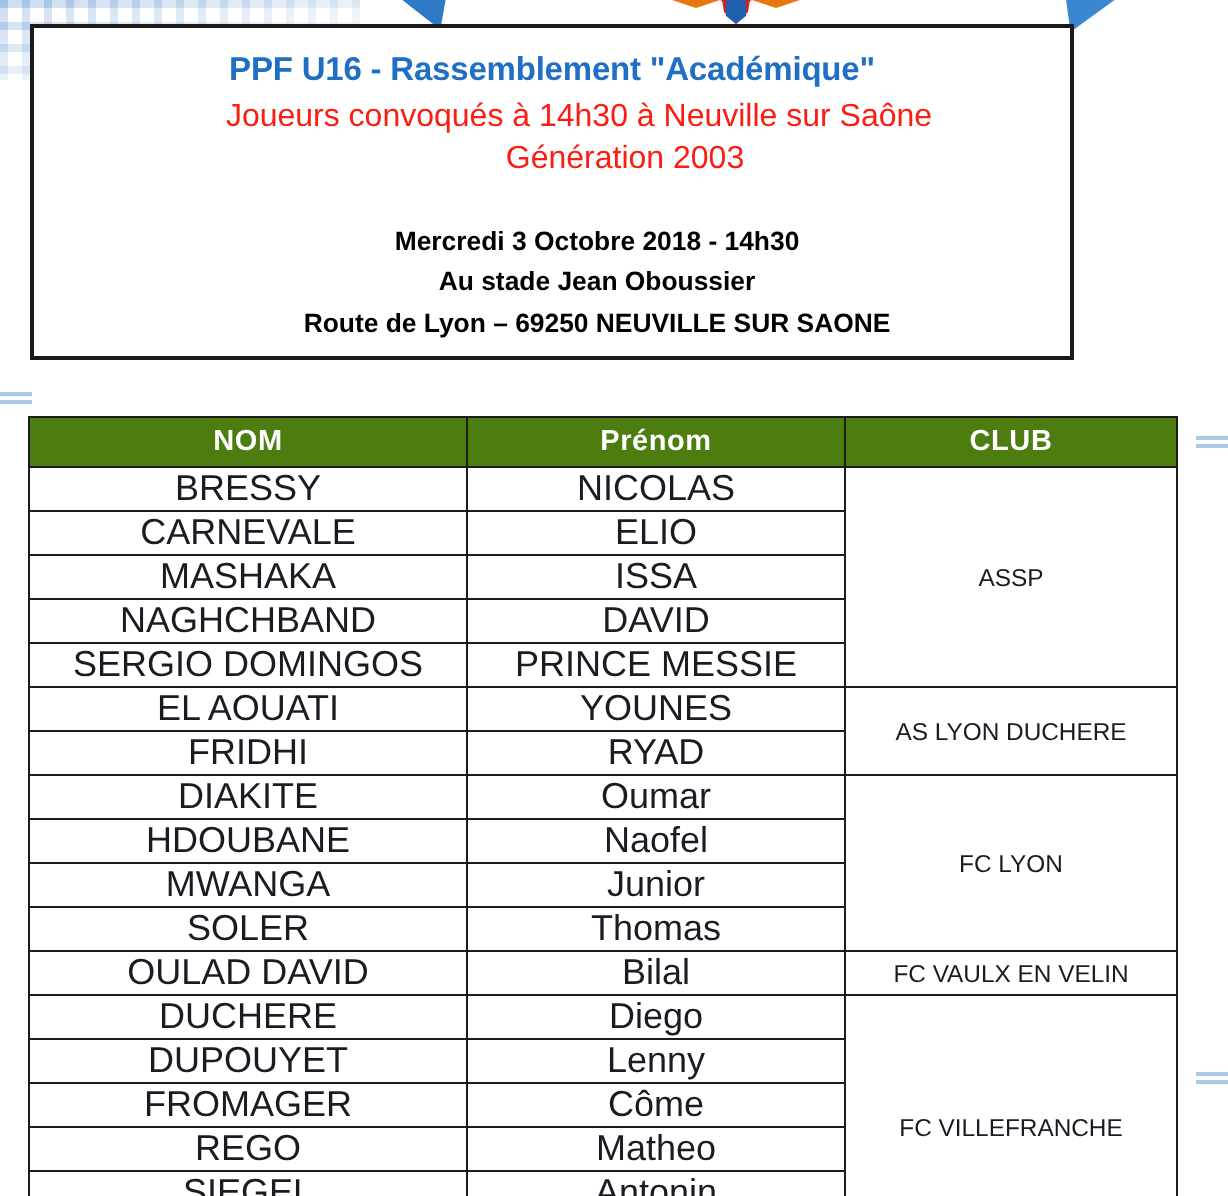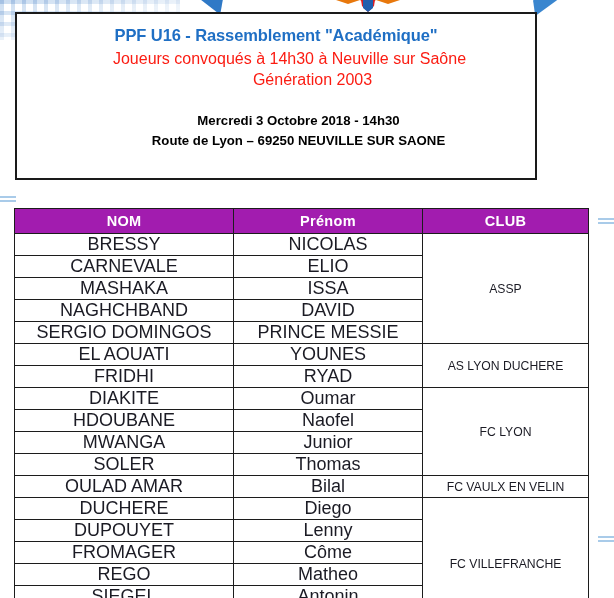--- a/index.html
+++ b/index.html
@@ -145,21 +145,21 @@
   .roster col.c-prenom { width: 189px; }
   .roster col.c-club   { width: 166px; }
 
   .roster th, .roster td {
     border: 1.6px solid #1c1c1c;
     text-align: center;
     vertical-align: middle;
     padding: 0;
   }
   .roster thead th {
-    background: #a21caf;
+    background: #4d7c0f;
     color: #ffffff;
     font-weight: bold;
     font-size: 14.5px;
     height: 24px;
     letter-spacing: .3px;
   }
   .roster tbody td {
     height: 20px;
     font-size: 18px;
     color: #1b1b24;
@@ -189,20 +189,21 @@
 <div class="tick tick-right2"></div>
 
 <div class="info-box">
   <div class="title-main">PPF U16 - Rassemblement "Académique"</div>
   <div class="title-sub">
     <span>Joueurs convoqués à 14h30 à Neuville sur Saône</span>
     <span class="line2">Génération 2003</span>
   </div>
   <div class="detail-block">
     <div>Mercredi 3 Octobre 2018 - 14h30</div>
+    <div>Au stade Jean Oboussier</div>
     <div>Route de Lyon – 69250 NEUVILLE SUR SAONE</div>
   </div>
 </div>
 
 <table class="roster">
   <colgroup>
     <col class="c-nom">
     <col class="c-prenom">
     <col class="c-club">
   </colgroup>
@@ -255,21 +256,21 @@
       </tr>
       <tr>
         <td>MWANGA</td>
         <td>Junior</td>
       </tr>
       <tr>
         <td>SOLER</td>
         <td>Thomas</td>
       </tr>
       <tr>
-        <td>OULAD AMAR</td>
+        <td>OULAD DAVID</td>
         <td>Bilal</td>
         <td class="club-cell" rowspan="1">FC VAULX EN VELIN</td>
       </tr>
       <tr>
         <td>DUCHERE</td>
         <td>Diego</td>
         <td class="club-cell" rowspan="6">FC VILLEFRANCHE</td>
       </tr>
       <tr>
         <td>DUPOUYET</td>

